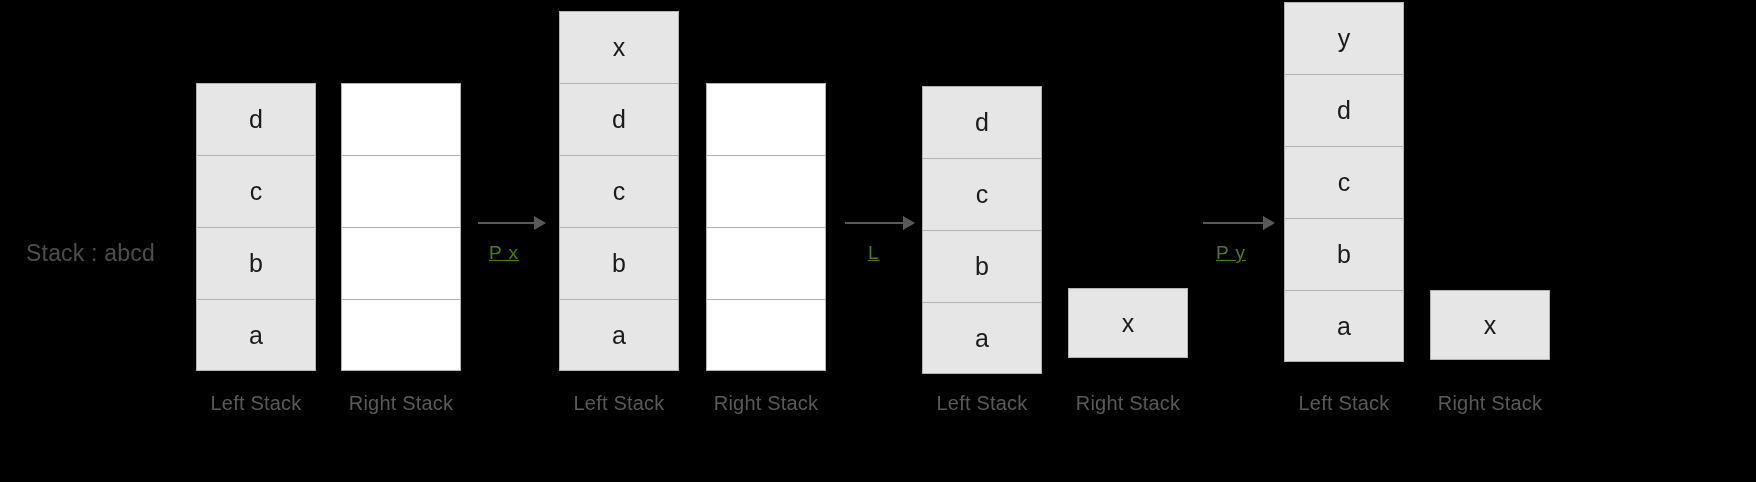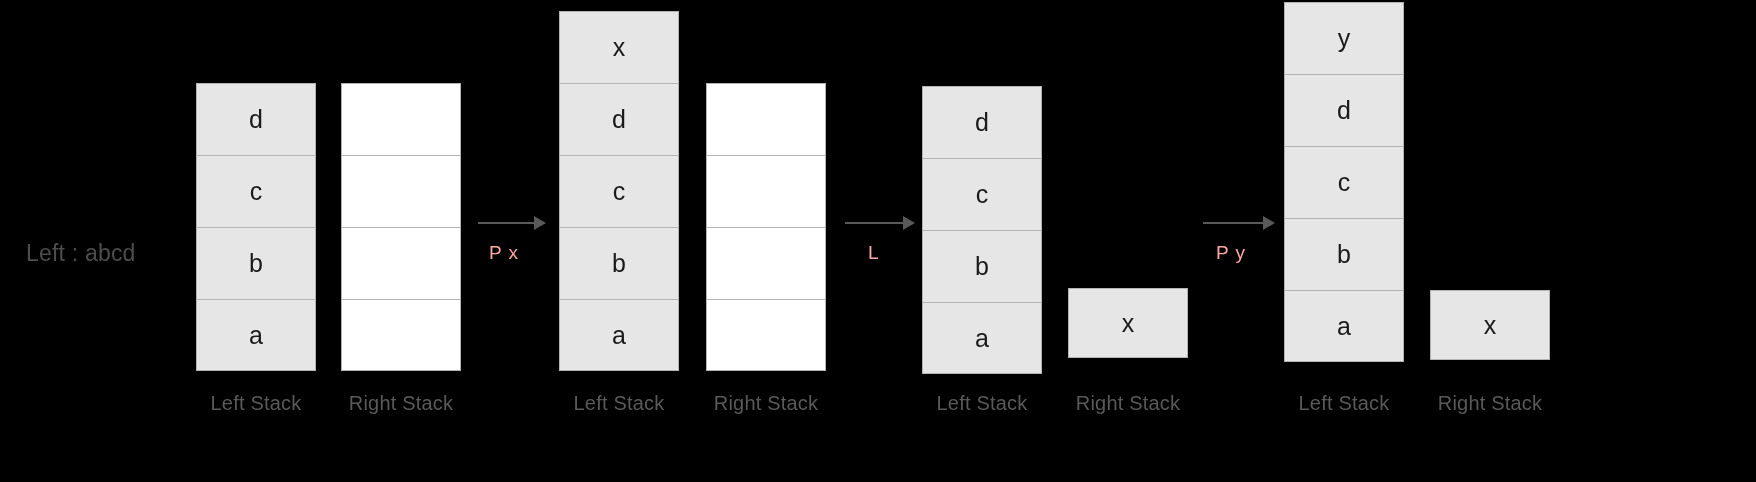--- a/index.html
+++ b/index.html
@@ -87,31 +87,32 @@
     position: absolute;
     top: 5px;
     width: 0; height: 0;
     border-top: 7px solid transparent;
     border-bottom: 7px solid transparent;
     border-left: 12px solid #595959;
   }
   .arrow-label {
     position: absolute;
     font-size: 19px;
-    color: #fca5a5;
+    color: #4d7c0f;
     white-space: nowrap;
     letter-spacing: 1px;
+    text-decoration: underline;
   }
 </style>
 </head>
 <body>
 
 <div id="diagram">
 
-  <div class="input-caption">Left : abcd</div>
+  <div class="input-caption">Stack : abcd</div>
 
   <div class="stage">
 
     <div class="stack" style="left:196px; top:83px; width:120px;">
       <div class="cell filled" style="height:72px;">d</div>
       <div class="cell filled" style="height:72px;">c</div>
       <div class="cell filled" style="height:72px;">b</div>
       <div class="cell filled" style="height:72px;">a</div>
     </div>
     <div class="stack-label" style="left:196px; width:120px;">Left Stack</div>

